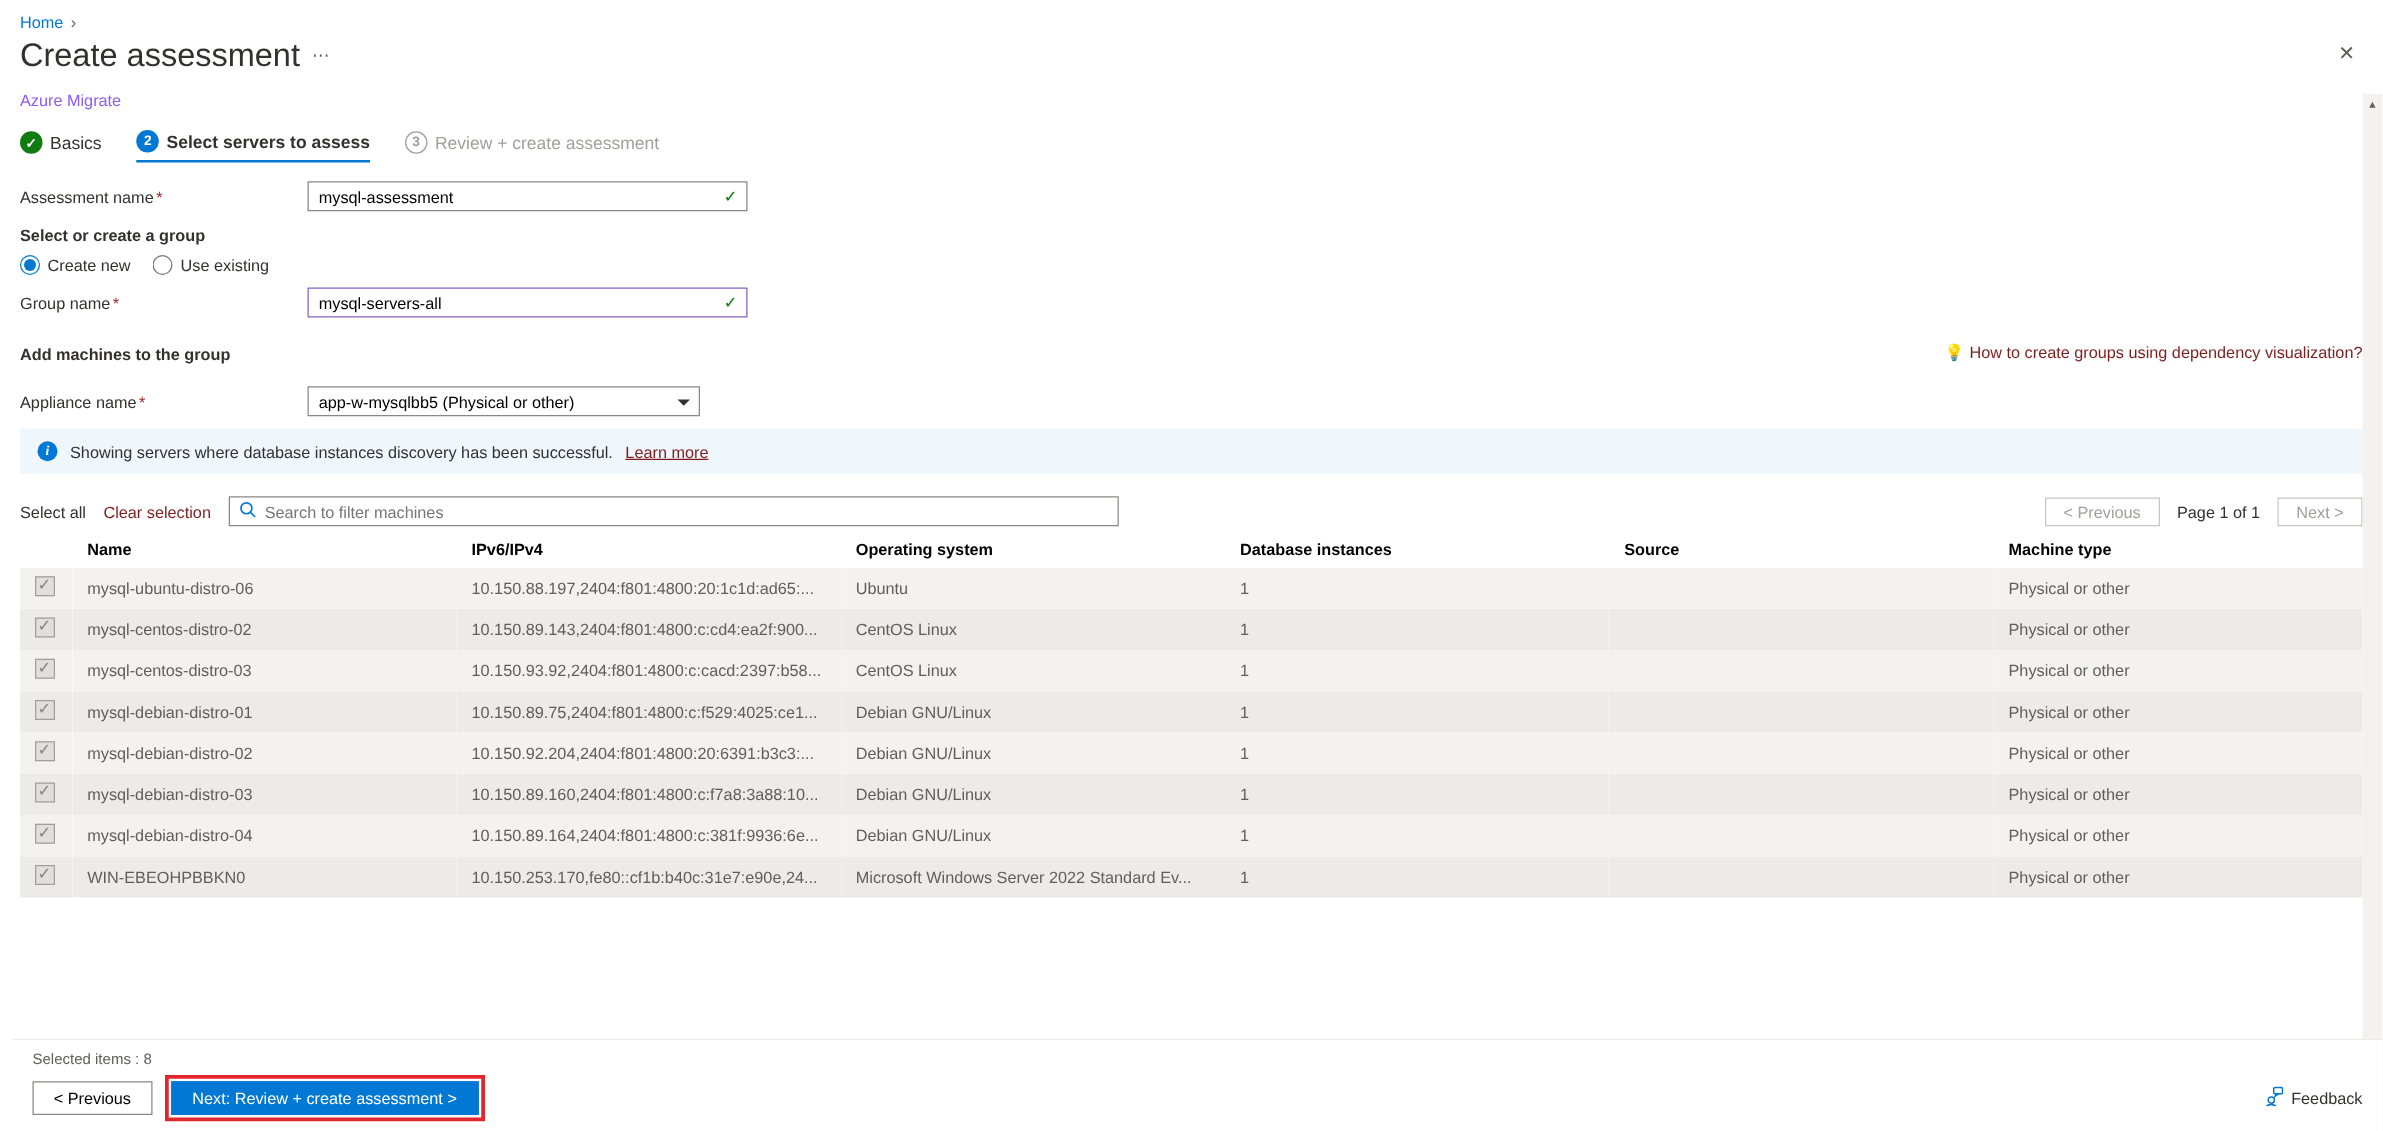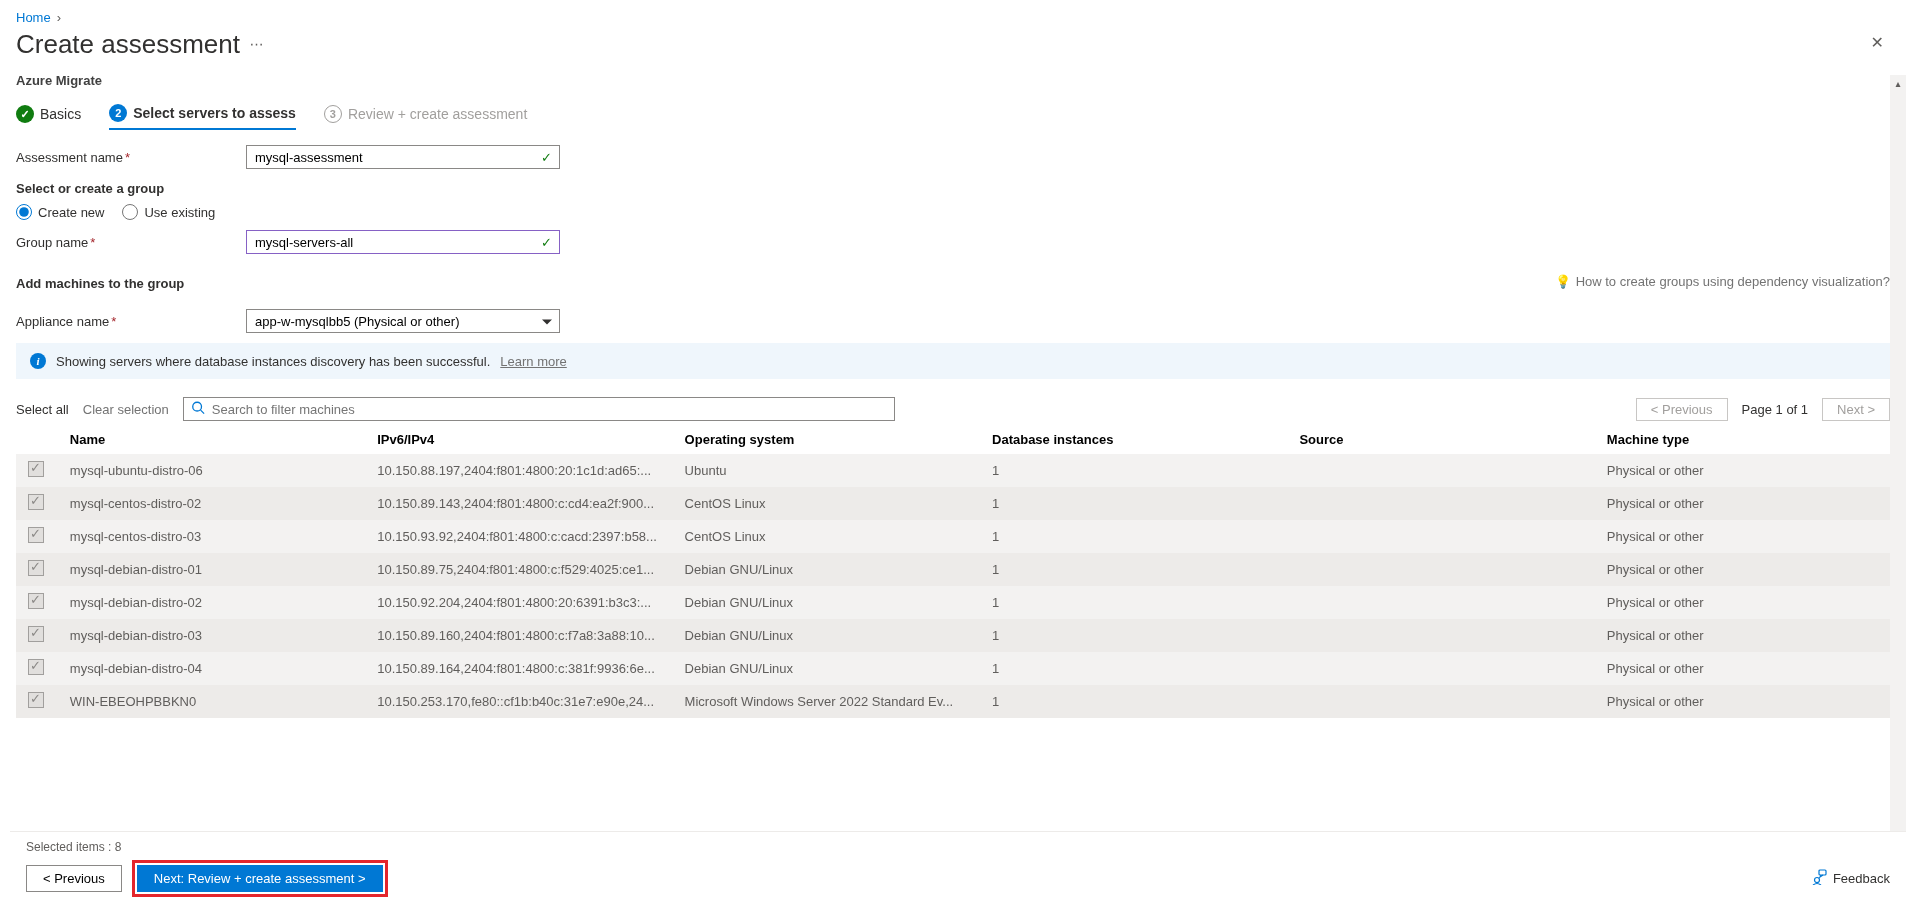--- a/index.html
+++ b/index.html
@@ -1,44 +1,44 @@
 <!DOCTYPE html>
 <html><head>
 <meta charset="utf-8">
 <style>
   * { box-sizing: border-box; margin: 0; padding: 0; }
   body { font-family: "Segoe UI", Arial, sans-serif; font-size: 13px; color: #323130; background: #fff; width: 1906px; height: 905px; overflow: hidden; position: relative; }
-  a { color: #737373; text-decoration: none; }
+  a { color: #7f1d1d; text-decoration: none; }
 
   .breadcrumb { padding: 10px 16px 4px; font-size: 13px; }
   .breadcrumb a { color: #0078d4; }
   .breadcrumb .chev { color: #605e5c; margin-left: 6px; }
 
   .header { padding: 0 16px 8px; display: flex; justify-content: space-between; align-items: flex-start; }
   .title-block h1 { font-size: 26px; font-weight: 400; margin-bottom: 13px; display: inline-block; }
   .more-h { color: #605e5c; margin-left: 6px; font-size: 14px; position: relative; top: -4px; }
-  .subtitle { font-size: 13px; color: #404040; font-weight: bold; }
+  .subtitle { font-size: 13px; color: #8b5cf6; }
   .close-btn { font-size: 16px; color: #605e5c; cursor: pointer; padding: 4px 6px; }
 
   .body-scroll { padding: 8px 16px 0; height: 665px; overflow-y: auto; }
 
   .wizard { display: flex; align-items: center; gap: 28px; border-bottom: 1px solid transparent; margin-bottom: 14px; }
   .step { display: flex; align-items: center; gap: 6px; padding-bottom: 6px; font-size: 14px; }
   .step.active { border-bottom: 2px solid #0078d4; font-weight: 600; }
   .step-circle { width: 18px; height: 18px; border-radius: 50%; display: flex; align-items: center; justify-content: center; font-size: 11px; font-weight: 600; }
   .step.done .step-circle { background: #107c10; color: #fff; }
   .step.active .step-circle { background: #0078d4; color: #fff; }
   .step.pending .step-circle { border: 1px solid #a19f9d; color: #a19f9d; background: #fff; }
   .step.pending { color: #a19f9d; }
 
   .row { display: flex; align-items: center; margin-bottom: 10px; }
   .label-col { width: 230px; font-size: 13px; }
   .req { color: #a4262c; margin-left: 2px; }
   .field-col { position: relative; }
-  .text-input { width: 314px; height: 24px; padding: 2px 26px 2px 8px; border: 1px solid #8a8886; font-size: 13px; }
+  .text-input { width: 352px; height: 24px; padding: 2px 26px 2px 8px; border: 1px solid #8a8886; font-size: 13px; }
   .text-input.purple { border-color: #8661c5; }
   .valid-mark { position: absolute; right: 8px; top: 50%; transform: translateY(-50%); color: #107c10; }
   .select-input { width: 314px; height: 24px; padding: 2px 8px; border: 1px solid #8a8886; font-size: 13px; background: #fff; appearance: none; }
   .select-wrap { position: relative; display: inline-block; }
   .select-wrap::after { content: ""; position: absolute; right: 8px; top: 50%; transform: translateY(-30%); border-left: 5px solid transparent; border-right: 5px solid transparent; border-top: 5px solid #323130; pointer-events: none; }
 
   .section-h { font-weight: 600; margin: 12px 0 8px; font-size: 13px; }
   .radios { display: flex; gap: 18px; align-items: center; }
   .radio-opt { display: flex; align-items: flex-end; gap: 6px; }
   input[type=radio] { width: 16px; height: 16px; accent-color: #0078d4; }

